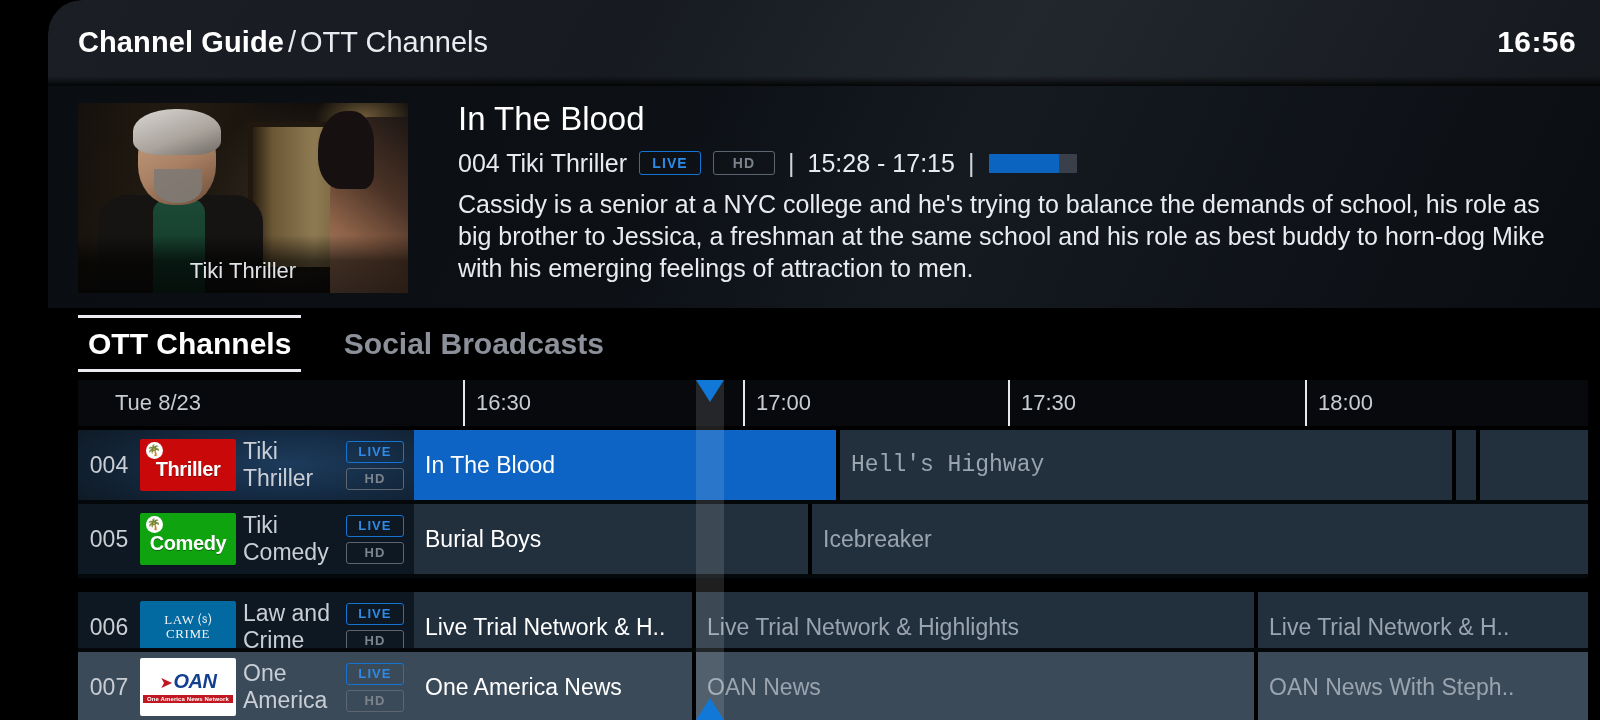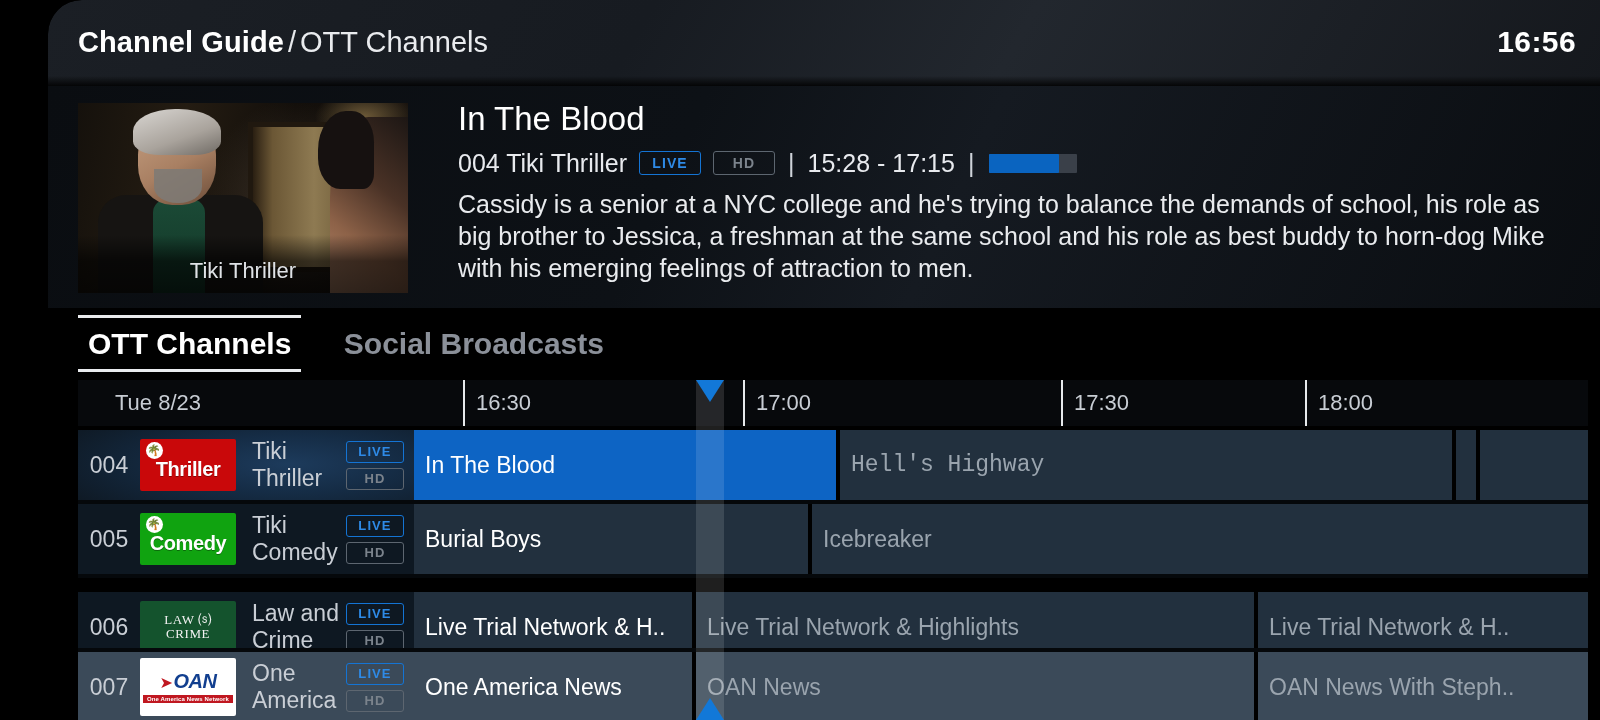--- a/index.html
+++ b/index.html
@@ -105,32 +105,32 @@
   .chnum{width:62px;text-align:center;font-size:23px;color:#c9ced5;flex:0 0 62px;}
   .logo{width:96px;height:52px;flex:0 0 96px;border-radius:2px;position:relative;overflow:hidden;
         display:flex;align-items:center;justify-content:center;}
   .logo .palm{position:absolute;left:6px;top:3px;width:17px;height:17px;border-radius:50%;
         background:#fff;display:flex;align-items:center;justify-content:center;
         font-size:11px;line-height:11px;color:#1a1a1a;}
   .logo .word{font-size:20px;font-weight:800;color:#fff;letter-spacing:-.4px;margin-top:9px;
         text-shadow:0 1px 0 rgba(0,0,0,.35);}
   .logo.thriller{background:#c9080a;}
   .logo.comedy{background:#10a310;}
-  .logo.lawcrime{background:#14532d;flex-direction:column;justify-content:center;}
+  .logo.lawcrime{background:#0369a1;flex-direction:column;justify-content:center;}
   .logo.lawcrime .l1{font-family:"Liberation Serif","DejaVu Serif",serif;font-size:13px;
         color:#f2f2f2;letter-spacing:.6px;line-height:14px;}
   .logo.lawcrime .l2{font-family:"Liberation Serif","DejaVu Serif",serif;font-size:13px;
         color:#f2f2f2;letter-spacing:.6px;line-height:14px;}
   .logo.oan{background:#fff;flex-direction:column;justify-content:center;padding:3px 0;}
   .logo.oan .o1{font-size:20px;font-weight:800;font-style:italic;color:#123f8f;line-height:20px;
         letter-spacing:-.5px;}
   .logo.oan .o1 em{color:#c01720;font-style:normal;font-size:16px;margin-right:1px;}
   .logo.oan .o2{margin-top:2px;background:#c01720;color:#fff;font-size:6px;font-weight:700;
         padding:1px 4px;letter-spacing:.1px;white-space:nowrap;}
-  .chname{flex:1 1 auto;padding-left:16px;font-size:23px;line-height:27px;color:#c9ced5;
+  .chname{flex:1 1 auto;padding-left:7px;font-size:23px;line-height:27px;color:#c9ced5;
           max-width:120px;}
   .chbadges{flex:0 0 56px;display:flex;flex-direction:column;align-items:flex-end;
             padding-right:10px;gap:5px;}
   .chbadges .badge{margin-left:0;min-width:44px;height:20px;font-size:13px;}
 
   .progs{position:absolute;left:336px;top:0;right:0;height:70px;}
   .cell{position:absolute;top:0;height:70px;background:#22303e;box-sizing:border-box;
         display:flex;align-items:center;padding-left:11px;font-size:23px;color:#9aa4ae;
         overflow:hidden;white-space:nowrap;}
   .cell.now{background:#0d64c4;color:#fff;}
@@ -198,21 +198,21 @@
     <div class="tabs">
       <span class="tab active">OTT Channels</span>
       <span class="tab second">Social Broadcasts</span>
     </div>
 
     <div class="grid">
       <div class="timebar">
         <div class="date">Tue 8/23</div>
         <div class="tslot" style="left:385px;width:282px">16:30</div>
         <div class="tslot" style="left:665px;width:244px">17:00</div>
-        <div class="tslot" style="left:983px;width:280px">17:30</div>
+        <div class="tslot" style="left:930px;width:280px">17:30</div>
         <div class="tslot" style="left:1227px;width:283px">18:00</div>
       </div>
       <div id="rows">
           <div class="row sel" style="top: 50px;">
             <div class="chcell">
               <div class="chnum">004</div>
               <div class="logo thriller">
                 <span class="palm">🌴</span>
                 <span class="word">Thriller</span>
               </div>

